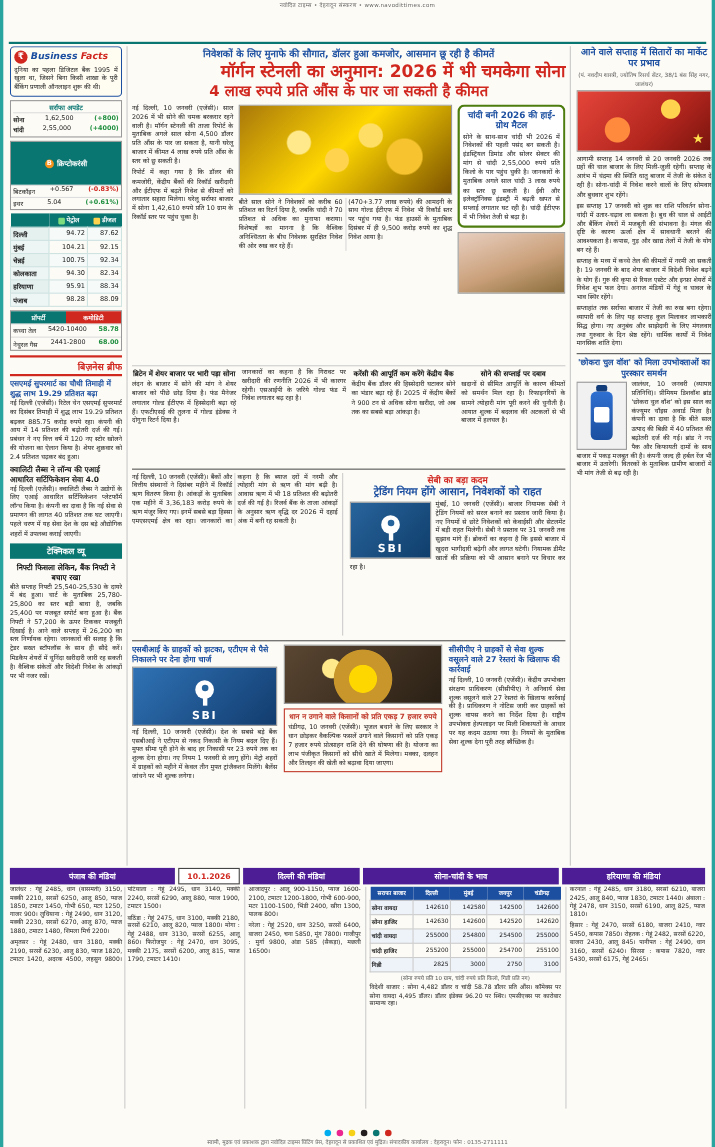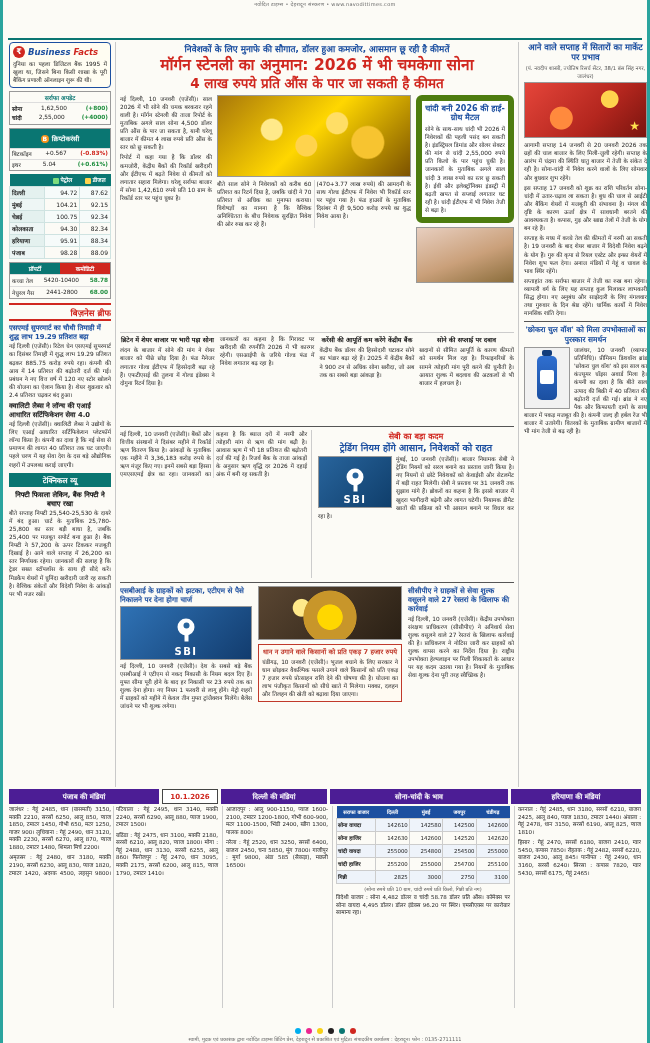--- a/index.html
+++ b/index.html
@@ -38,21 +38,21 @@
               text-align:center;font-weight:bold;font-style:normal;flex:0 0 auto}
   .facts-t1{color:#1c4fa0;font-weight:bold;font-size:8.5px}
   .facts-t2{color:#d0271f;font-weight:bold;font-size:8.5px}
   .ticker{border:1px solid #999;margin-top:3px;padding:2px;font-size:5.8px}
   .ticker-label{font-weight:bold;color:#0a7672;font-size:6px;text-align:center;border-bottom:1px solid #ddd;margin-bottom:1px}
   .ticker-row{display:flex;justify-content:space-between;padding:.5px 0}
   .ticker .nm{font-weight:bold}
   .up{color:#1e8e3e;font-weight:bold}
   .dn{color:#d0271f;font-weight:bold}
   .crypto{margin-top:3px;border:1px solid #999}
-  .crypto-bar{background:#0a7672;color:#fff;font-size:6.5px;font-weight:bold;text-align:center;padding:5px;
+  .crypto-bar{background:#0a7672;color:#fff;font-size:6.5px;font-weight:bold;text-align:center;padding:15px;
               display:flex;align-items:center;justify-content:center;gap:3px}
   .coin-icon{width:8px;height:8px;background:#f7931a;color:#fff;border-radius:50%;font-size:6px;line-height:8px;
              text-align:center;font-weight:bold}
   .crypto-row{display:flex;justify-content:space-between;font-size:5.8px;padding:1px 2px;border-top:1px solid #ddd}
   .fuel{width:100%;border-collapse:collapse;margin-top:3px;font-size:6px}
   .fuel th{background:#0a7672;color:#fff;font-size:5.8px;padding:2px 1px;font-weight:bold}
   .fuel td{border:1px solid #cfe3e1;padding:1.5px 2px;text-align:right}
   .fuel td.city{text-align:left;font-weight:bold;background:#eef6f5}
   .fuel tr:nth-child(even) td{background:#f6fbfa}
   .fuel tr:nth-child(even) td.city{background:#e4f1ef}
@@ -67,35 +67,35 @@
   .brief{margin-top:4px}
   .brief-title{color:#d0271f;font-weight:bold;font-size:8.5px;text-align:right;border-top:2px solid #d0271f;
                border-bottom:2px solid #d0271f;padding:1.5px 0;margin-bottom:2px}
   .brief h4{font-size:6.8px;color:#1c4fa0;margin:3px 0 1px;line-height:1.25;font-weight:bold}
   .brief h4.dark{color:#222}
   .tech{margin-top:4px}
   .tech-bar{background:#0a7672;color:#fff;font-weight:bold;font-size:7.5px;text-align:center;padding:2px 0}
   .tech h4{font-size:6.8px;color:#111;margin:3px 0 1px;text-align:center;font-weight:bold}
   
   .kicker{font-size:8.8px;font-weight:bold;color:#1c4fa0;text-align:center;margin-top:1px}
-  .mainhead{font-size:15.5px;font-weight:bold;color:#d0271f;text-align:center;line-height:1.15;margin-top:2px}
+  .mainhead{font-size:15.5px;font-weight:bold;color:#d0271f;text-align:right;line-height:1.15;margin-top:2px}
   .subhead{font-size:13.5px;font-weight:bold;color:#d0271f;text-align:center;line-height:1.1;margin-top:1px}
   .lead-body{display:flex;gap:5px;height:234px;overflow:hidden;margin-top:4px}
   .lb-c1{width:92px;flex:0 0 auto}
   .lb-c2{width:194px;flex:0 0 auto}
   .lb-c3{flex:1;min-width:0}
   .ph-gold{height:82px;background:
       radial-gradient(circle at 28% 42%, #ffe98a 0 7%, rgba(0,0,0,0) 8%),
       radial-gradient(circle at 46% 62%, #ffd34d 0 9%, rgba(0,0,0,0) 10%),
       radial-gradient(circle at 62% 34%, #ffde66 0 8%, rgba(0,0,0,0) 9%),
       radial-gradient(circle at 78% 58%, #f7c430 0 10%, rgba(0,0,0,0) 11%),
       linear-gradient(135deg,#a9780a,#ffd700 48%,#7c5200)}
   .ph-cash{height:56px;margin-top:4px;background:
       linear-gradient(160deg,#e8cfc0,#caa07a 55%,#8a6d3b)}
-  .silver-box{border:6px solid #4d7c0f;border-radius:6px;padding:3px;background:#fff}
+  .silver-box{border:2px solid #4d7c0f;border-radius:6px;padding:3px;background:#fff}
   .silver-box h3{font-size:8px;color:#1c4fa0;text-align:center;margin-bottom:2px;line-height:1.2;font-weight:bold}
   .lead-row2{display:flex;gap:5px;height:90px;overflow:hidden;border-top:1px solid #ccc;margin-top:3px;padding-top:2px}
   .lead-row2 > div{flex:1;min-width:0}
   
   .row-art1{display:flex;gap:6px;height:152px;overflow:hidden;border-top:1.5px solid #555;margin-top:4px;padding-top:3px}
   .a-credit{width:192px;flex:0 0 auto;border-right:1px solid #ccc;padding-right:4px}
   .a-credit h3{font-size:7.8px;color:#1c4fa0;margin-bottom:2px;line-height:1.25;font-weight:bold}
   .a-sebi{flex:1;min-width:0}
   .a-sebi .kick{color:#d0271f;font-weight:bold;font-size:8px;text-align:center}
   .a-sebi h3{font-size:9.5px;color:#1c4fa0;text-align:center;margin:1px 0 2px;line-height:1.2;font-weight:bold}

